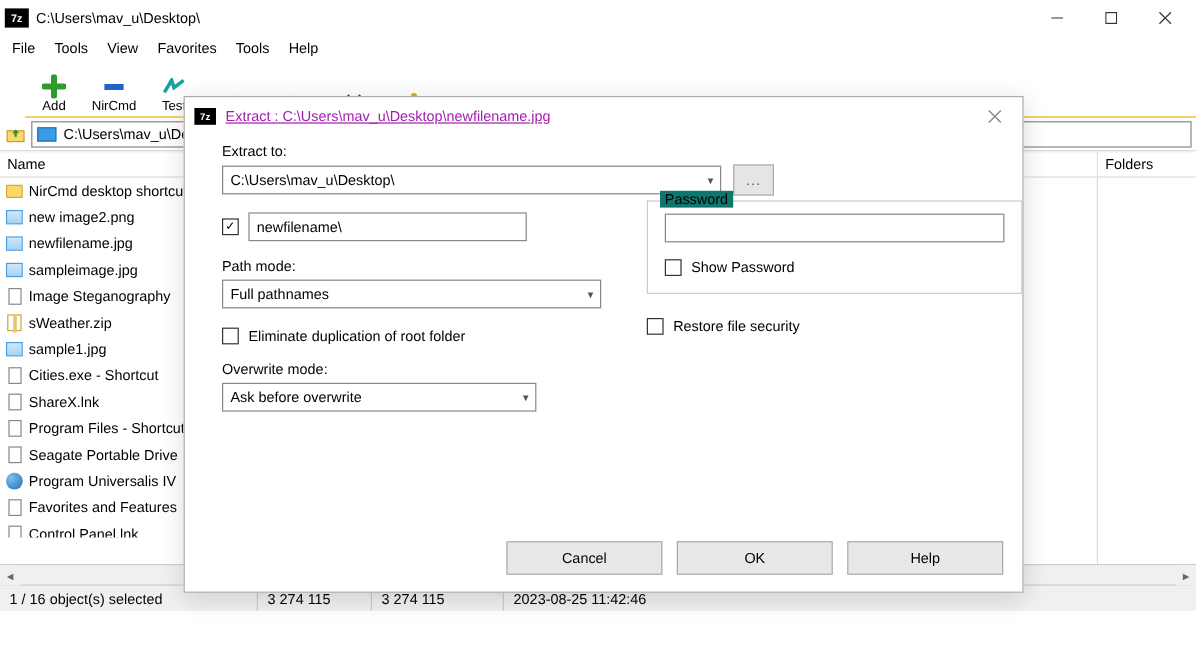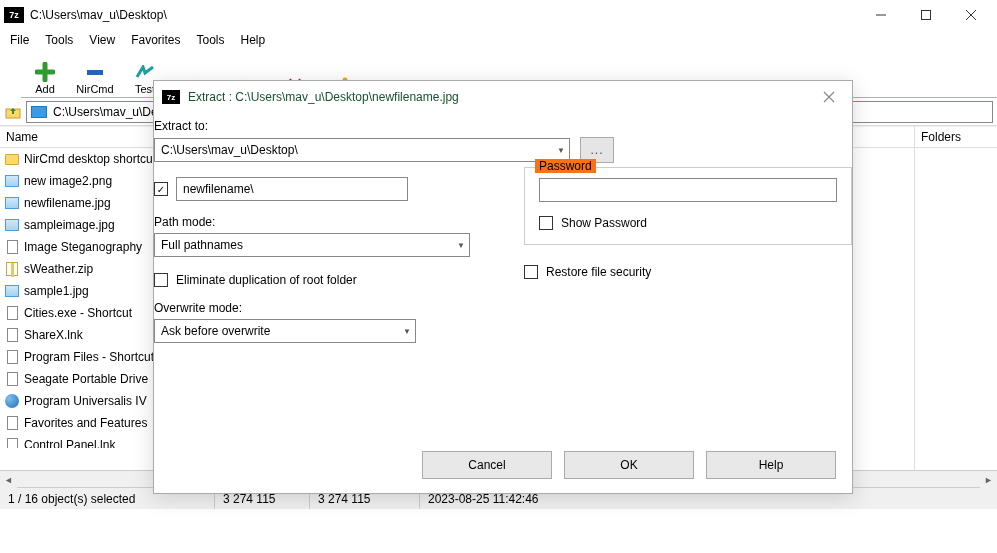--- a/index.html
+++ b/index.html
@@ -51,36 +51,36 @@
 .hscroll .track { flex: 1; }
 
 
 .statusbar { height: 22px; background: #f0f0f0; border-top: 1px solid #ccc; display: flex; align-items: center; font-size: 12px; }
 .statusbar .cell { padding: 0 8px; border-right: 1px solid #ccc; height: 100%; display: flex; align-items: center; }
 
 
 .dialog { position: absolute; left: 153px; top: 80px; width: 700px; height: 414px; background: #fff; border: 1px solid #aaa; box-shadow: 0 4px 20px rgba(0,0,0,0.15); }
 .dlg-title { height: 32px; display: flex; align-items: center; padding: 0 8px; }
 .dlg-title .dlg-icon { width: 18px; height: 14px; background: #000; color: #fff; font-size: 8px; display: flex; align-items: center; justify-content: center; font-weight: bold; margin-right: 8px; }
-.dlg-title .dlg-text { flex: 1; color: #14532d; font-size: 12px; }
+.dlg-title .dlg-text { flex: 1; color: #a21caf; font-size: 12px; text-decoration: underline; }
 .dlg-title .dlg-close { width: 30px; height: 30px; display: flex; align-items: center; justify-content: center; color: #888; }
-.dlg-body { padding: 6px 0; display: flex; gap: 44px; }
+.dlg-body { padding: 6px 0; display: flex; gap: 28px; margin-left: 31px; }
 .dlg-left { width: 326px; }
 .dlg-right { flex: 1; padding-top: 48px; }
 .dlg-body label { font-size: 12px; display: block; margin-bottom: 4px; }
 .field-combo { display: flex; gap: 10px; align-items: center; margin-bottom: 14px; }
 .combo { flex: 1; height: 24px; border: 1px solid #888; background: #fff; display: flex; align-items: center; padding: 0 6px; position: relative; }
 .combo .caret { position: absolute; right: 4px; font-size: 8px; color: #555; }
 .browse-btn { width: 34px; height: 26px; border: 1px solid #aaa; background: #e5e5e5; display: flex; align-items: center; justify-content: center; letter-spacing: 1px; color: #555; }
 .cb-row { display: flex; align-items: center; gap: 8px; margin-bottom: 14px; }
 .cb { width: 14px; height: 14px; border: 1px solid #333; display: flex; align-items: center; justify-content: center; font-size: 10px; color: #000; }
 .cb.checked::after { content: "✓"; }
 .text-input { height: 24px; border: 1px solid #888; padding: 0 6px; display: flex; align-items: center; width: 232px; }
 .pw-group { border: 1px solid #ccc; padding: 10px 14px 14px; position: relative; margin-bottom: 20px; }
-.pw-group .legend { position: absolute; top: -9px; left: 10px; background: #f97316; padding: 0 4px; font-size: 12px; }
+.pw-group .legend { position: absolute; top: -9px; left: 10px; background: #0f766e; padding: 0 4px; font-size: 12px; }
 .pw-input { width: 100%; height: 24px; border: 1px solid #888; margin-bottom: 14px; }
 .dlg-buttons { position: absolute; bottom: 14px; right: 16px; display: flex; gap: 12px; }
 .dlg-btn { width: 130px; height: 28px; border: 1px solid #aaa; background: #e8e8e8; display: flex; align-items: center; justify-content: center; font-size: 12px; }
 
 
 .ico-folder { width: 14px; height: 11px; background: #ffd968; border: 1px solid #d4a83a; border-radius: 1px; }
 .ico-img { width: 14px; height: 12px; border: 1px solid #4a9de0; background: linear-gradient(#cfe8fa, #a7d2f0); }
 .ico-zip { width: 12px; height: 14px; border: 1px solid #caa640; background: #fff; position: relative; }
 .ico-zip::after { content:""; position: absolute; left: 4px; top:0; width:3px; height:14px; background: #e8c764; }
 .ico-file { width: 11px; height: 14px; border: 1px solid #888; background: #fff; }

